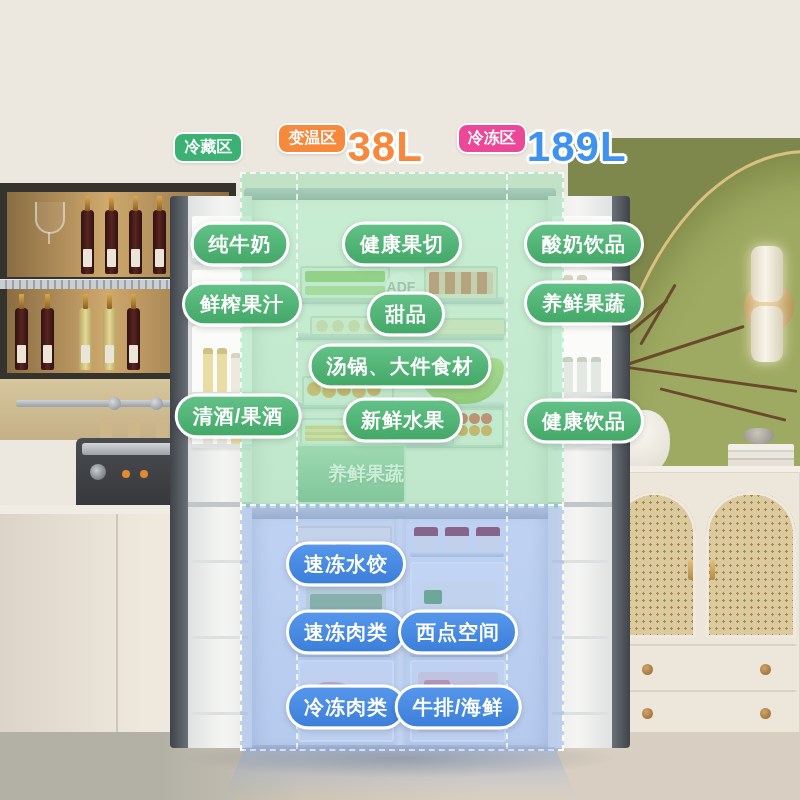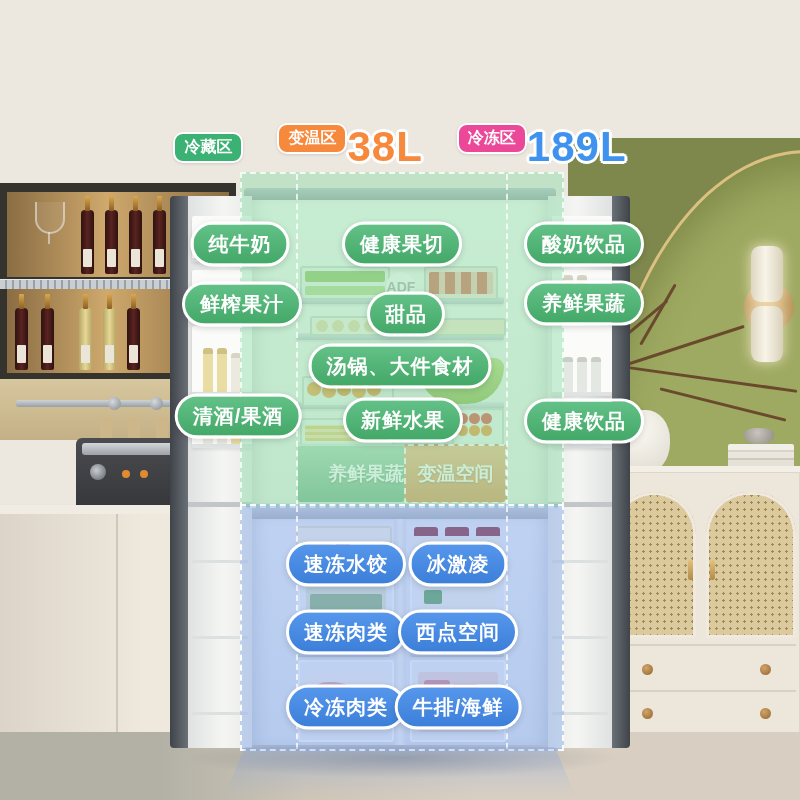--- a/index.html
+++ b/index.html
@@ -267,23 +267,20 @@
   <div class="glass-box" style="left:300px;top:418px;width:90px;height:25px;">
     <div style="position:absolute;left:3px;top:5px;right:3px;bottom:4px;background:repeating-linear-gradient(0deg,#e8c873 0 3px,#f4e0a6 3px 6px);border-radius:2px;"></div>
   </div>
   <div class="glass-box" style="left:452px;top:408px;width:48px;height:35px;">
     <div style="position:absolute;left:3px;top:3px;width:11px;height:11px;border-radius:50%;background:#e04b3a;box-shadow:12px 0 0 #e04b3a,24px 0 0 #e04b3a,0 12px 0 #ef9432,12px 12px 0 #ef9432,24px 12px 0 #ef9432;"></div>
   </div>
 
   <div class="abs drawer-green">
     <span class="drawer-label">养鲜果蔬</span>
   </div>
-  <div class="abs drawer-orange">
-    <span class="drawer-label">变温空间</span>
-  </div>
 
   <div class="abs divider"></div>
   <div class="abs interior-freezer"></div>
   <div class="abs fz-pillar"></div>
 
   <div class="glass-box" style="left:296px;top:526px;width:92px;height:25px;background:#f7f4e9;border-color:#e6e0cd;">
     <div style="position:absolute;left:4px;bottom:3px;width:30px;height:8px;background:#e8b93f;border-radius:1px;"></div>
     <div style="position:absolute;left:38px;bottom:3px;width:14px;height:8px;background:#cc4433;border-radius:1px;"></div>
   </div>
   <div class="abs cups">
@@ -331,21 +328,20 @@
   <div class="pill pill-green" style="left:242px;top:304px;">鲜榨果汁</div>
   <div class="pill pill-green" style="left:238px;top:416px;">清酒/果酒</div>
   <div class="pill pill-green" style="left:406px;top:314px;">甜品</div>
   <div class="pill pill-green" style="left:402px;top:244px;">健康果切</div>
   <div class="pill pill-green" style="left:400px;top:366px;">汤锅、大件食材</div>
   <div class="pill pill-green" style="left:403px;top:420px;">新鲜水果</div>
   <div class="pill pill-green" style="left:584px;top:244px;">酸奶饮品</div>
   <div class="pill pill-green" style="left:584px;top:303px;">养鲜果蔬</div>
   <div class="pill pill-green" style="left:584px;top:421px;">健康饮品</div>
   <div class="pill pill-blue" style="left:346px;top:564px;">速冻水饺</div>
-  <div class="pill pill-blue" style="left:458px;top:564px;">冰激凌</div>
   <div class="pill pill-blue" style="left:346px;top:632px;">速冻肉类</div>
   <div class="pill pill-blue" style="left:458px;top:632px;">西点空间</div>
   <div class="pill pill-blue" style="left:346px;top:707px;">冷冻肉类</div>
   <div class="pill pill-blue" style="left:458px;top:707px;">牛排/海鲜</div>
 
   <div class="abs badges">
     <div class="badge-group">
       <span class="badge-tag tag-green">冷藏区</span>
     </div>
     <div class="badge-group">

